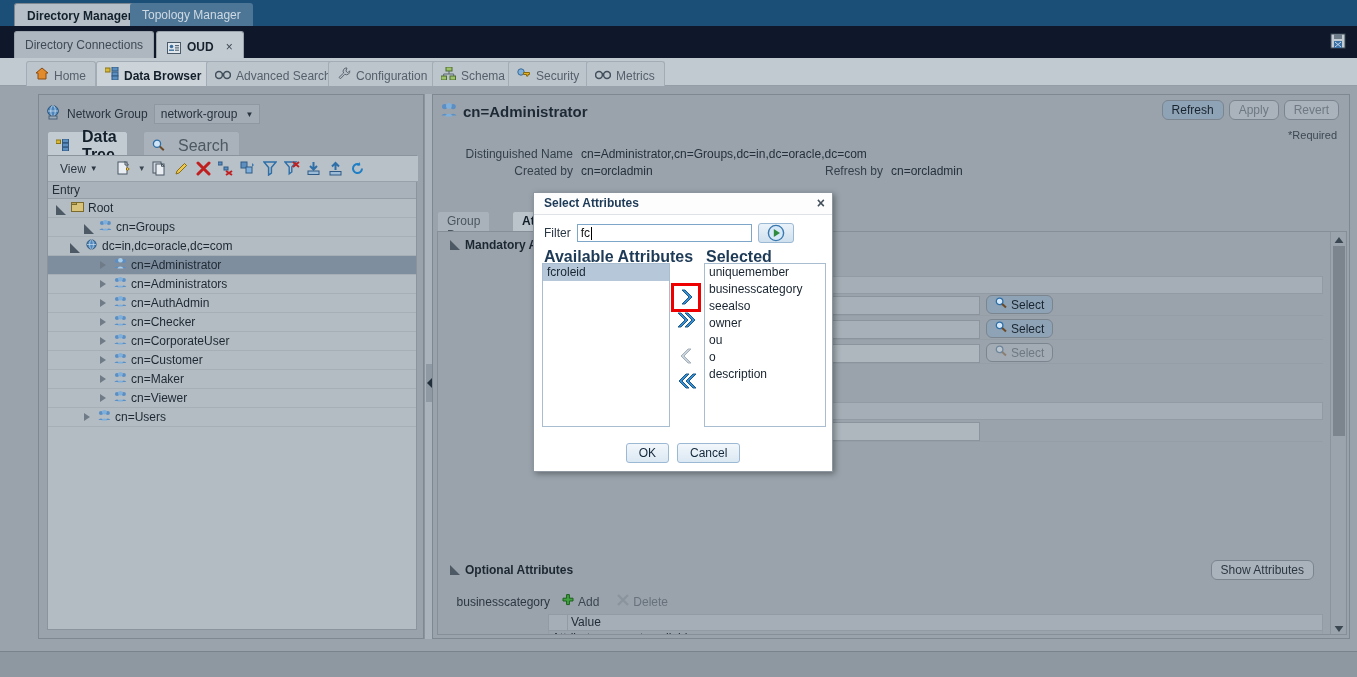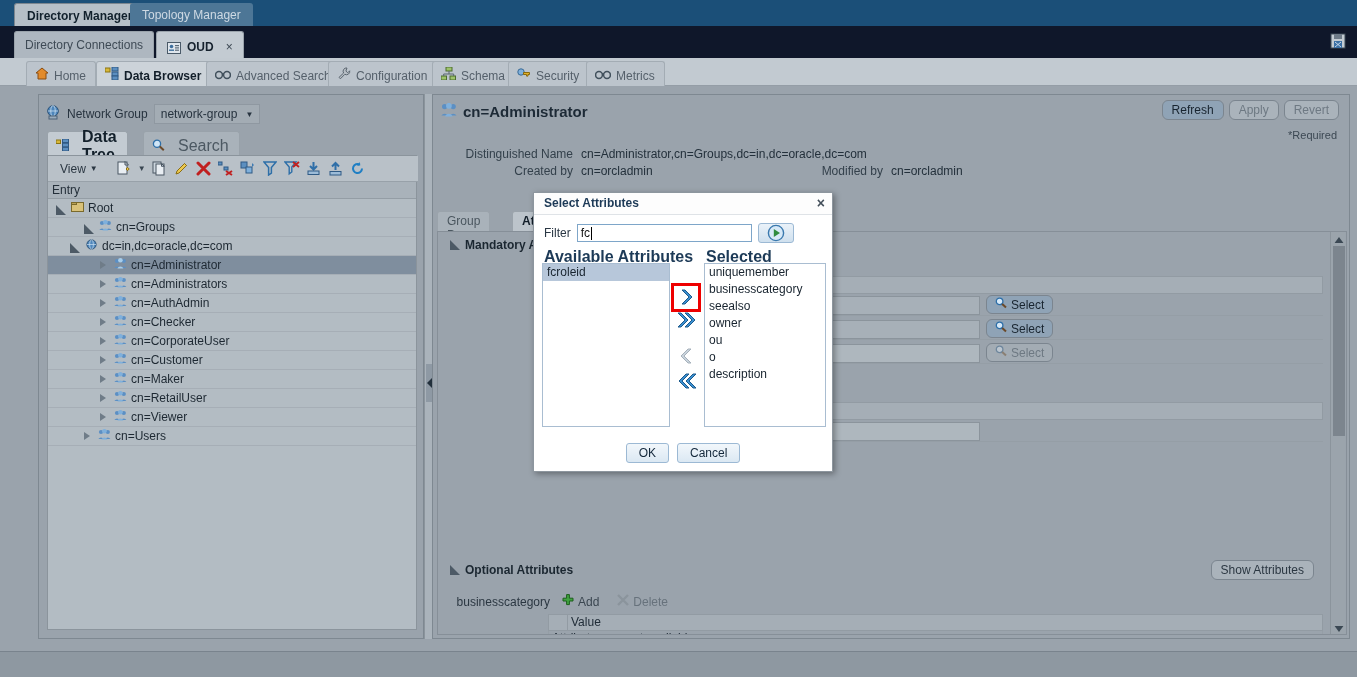--- a/index.html
+++ b/index.html
@@ -626,34 +626,20 @@
             <span style="margin:0 4px 0 5px;">
               <svg width="13" height="11" viewBox="0 0 13 11">
                   <circle cx="3" cy="3" r="2.1" fill="#5b8fc4"></circle>
                   <circle cx="9.8" cy="3" r="2.1" fill="#5b8fc4"></circle>
                   <circle cx="6.4" cy="2.3" r="2.3" fill="#7fb0dc"></circle>
                   <path d="M0.4 10 a3 3 0 0 1 5.2 0 z" fill="#5b8fc4"></path>
                   <path d="M7.2 10 a3 3 0 0 1 5.2 0 z" fill="#5b8fc4"></path>
                   <path d="M3.4 10.5 a3.2 3.2 0 0 1 6 0 z" fill="#7fb0dc"></path>
                 </svg>
             </span>
-            <span>cn=RetailUser</span>
-          </div>
-          <div class="tree-row" style="padding-left:52px;">
-            <span class="tw collapsed"></span>
-            <span style="margin:0 4px 0 5px;">
-              <svg width="13" height="11" viewBox="0 0 13 11">
-                  <circle cx="3" cy="3" r="2.1" fill="#5b8fc4"></circle>
-                  <circle cx="9.8" cy="3" r="2.1" fill="#5b8fc4"></circle>
-                  <circle cx="6.4" cy="2.3" r="2.3" fill="#7fb0dc"></circle>
-                  <path d="M0.4 10 a3 3 0 0 1 5.2 0 z" fill="#5b8fc4"></path>
-                  <path d="M7.2 10 a3 3 0 0 1 5.2 0 z" fill="#5b8fc4"></path>
-                  <path d="M3.4 10.5 a3.2 3.2 0 0 1 6 0 z" fill="#7fb0dc"></path>
-                </svg>
-            </span>
             <span>cn=Viewer</span>
           </div>
           <div class="tree-row" style="padding-left:36px;">
             <span class="tw collapsed"></span>
             <span style="margin:0 4px 0 5px;">
               <svg width="13" height="11" viewBox="0 0 13 11">
                   <circle cx="3" cy="3" r="2.1" fill="#5b8fc4"></circle>
                   <circle cx="9.8" cy="3" r="2.1" fill="#5b8fc4"></circle>
                   <circle cx="6.4" cy="2.3" r="2.3" fill="#7fb0dc"></circle>
                   <path d="M0.4 10 a3 3 0 0 1 5.2 0 z" fill="#5b8fc4"></path>
@@ -699,21 +685,21 @@
       <div class="required-note">*Required</div>
 
       <div class="meta">
         <div class="meta-row">
           <span class="meta-label">Distinguished Name</span>
           <span class="meta-value">cn=Administrator,cn=Groups,dc=in,dc=oracle,dc=com</span>
         </div>
         <div class="meta-row">
           <span class="meta-label">Created by</span>
           <span class="meta-value" style="width:200px;">cn=orcladmin</span>
-          <span class="meta-label2">Modified by</span>
+          <span class="meta-label2">Refresh by</span>
           <span class="meta-value">cn=orcladmin</span>
         </div>
       </div>
 
       <div class="inner-tabs">
         <div class="inner-tab" style="left:0;">
           <span>Group Page</span>
         </div>
         <div class="inner-tab active" style="left:75px;">
           <span>Attributes</span>

